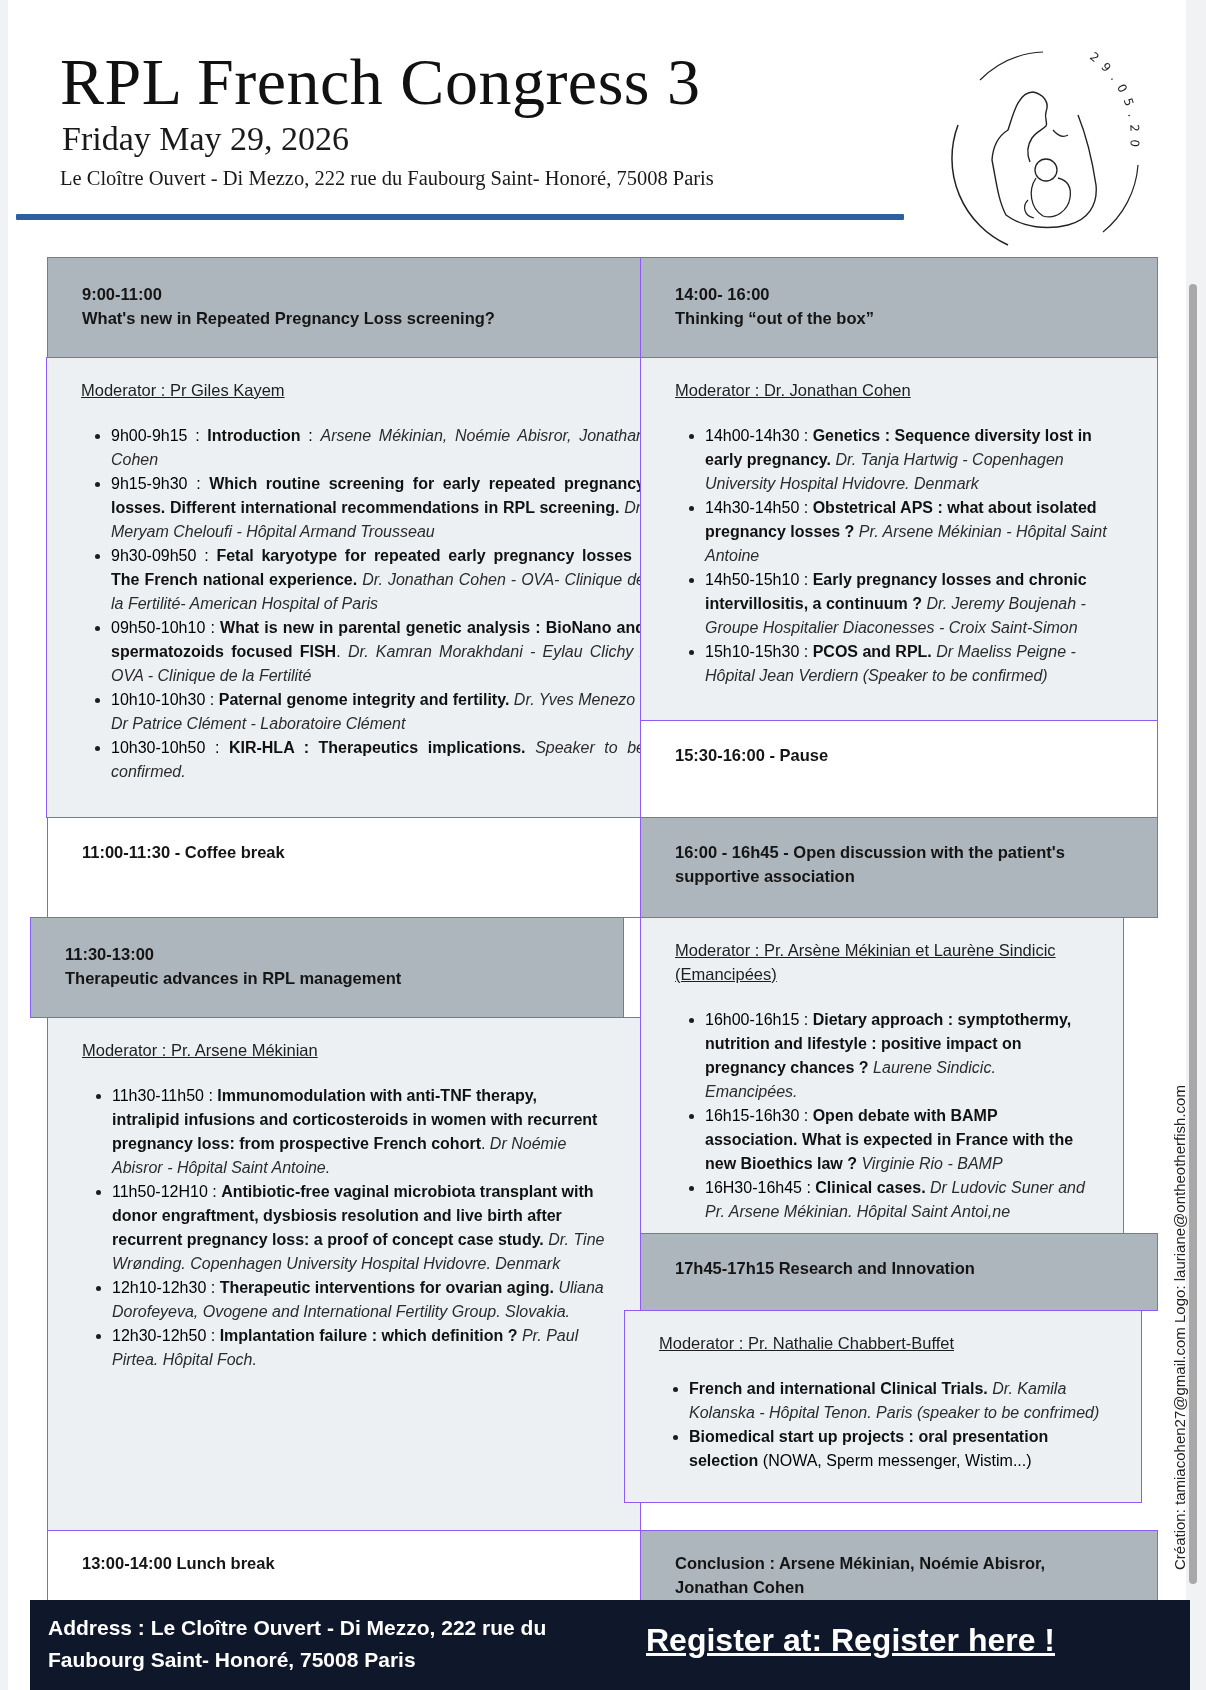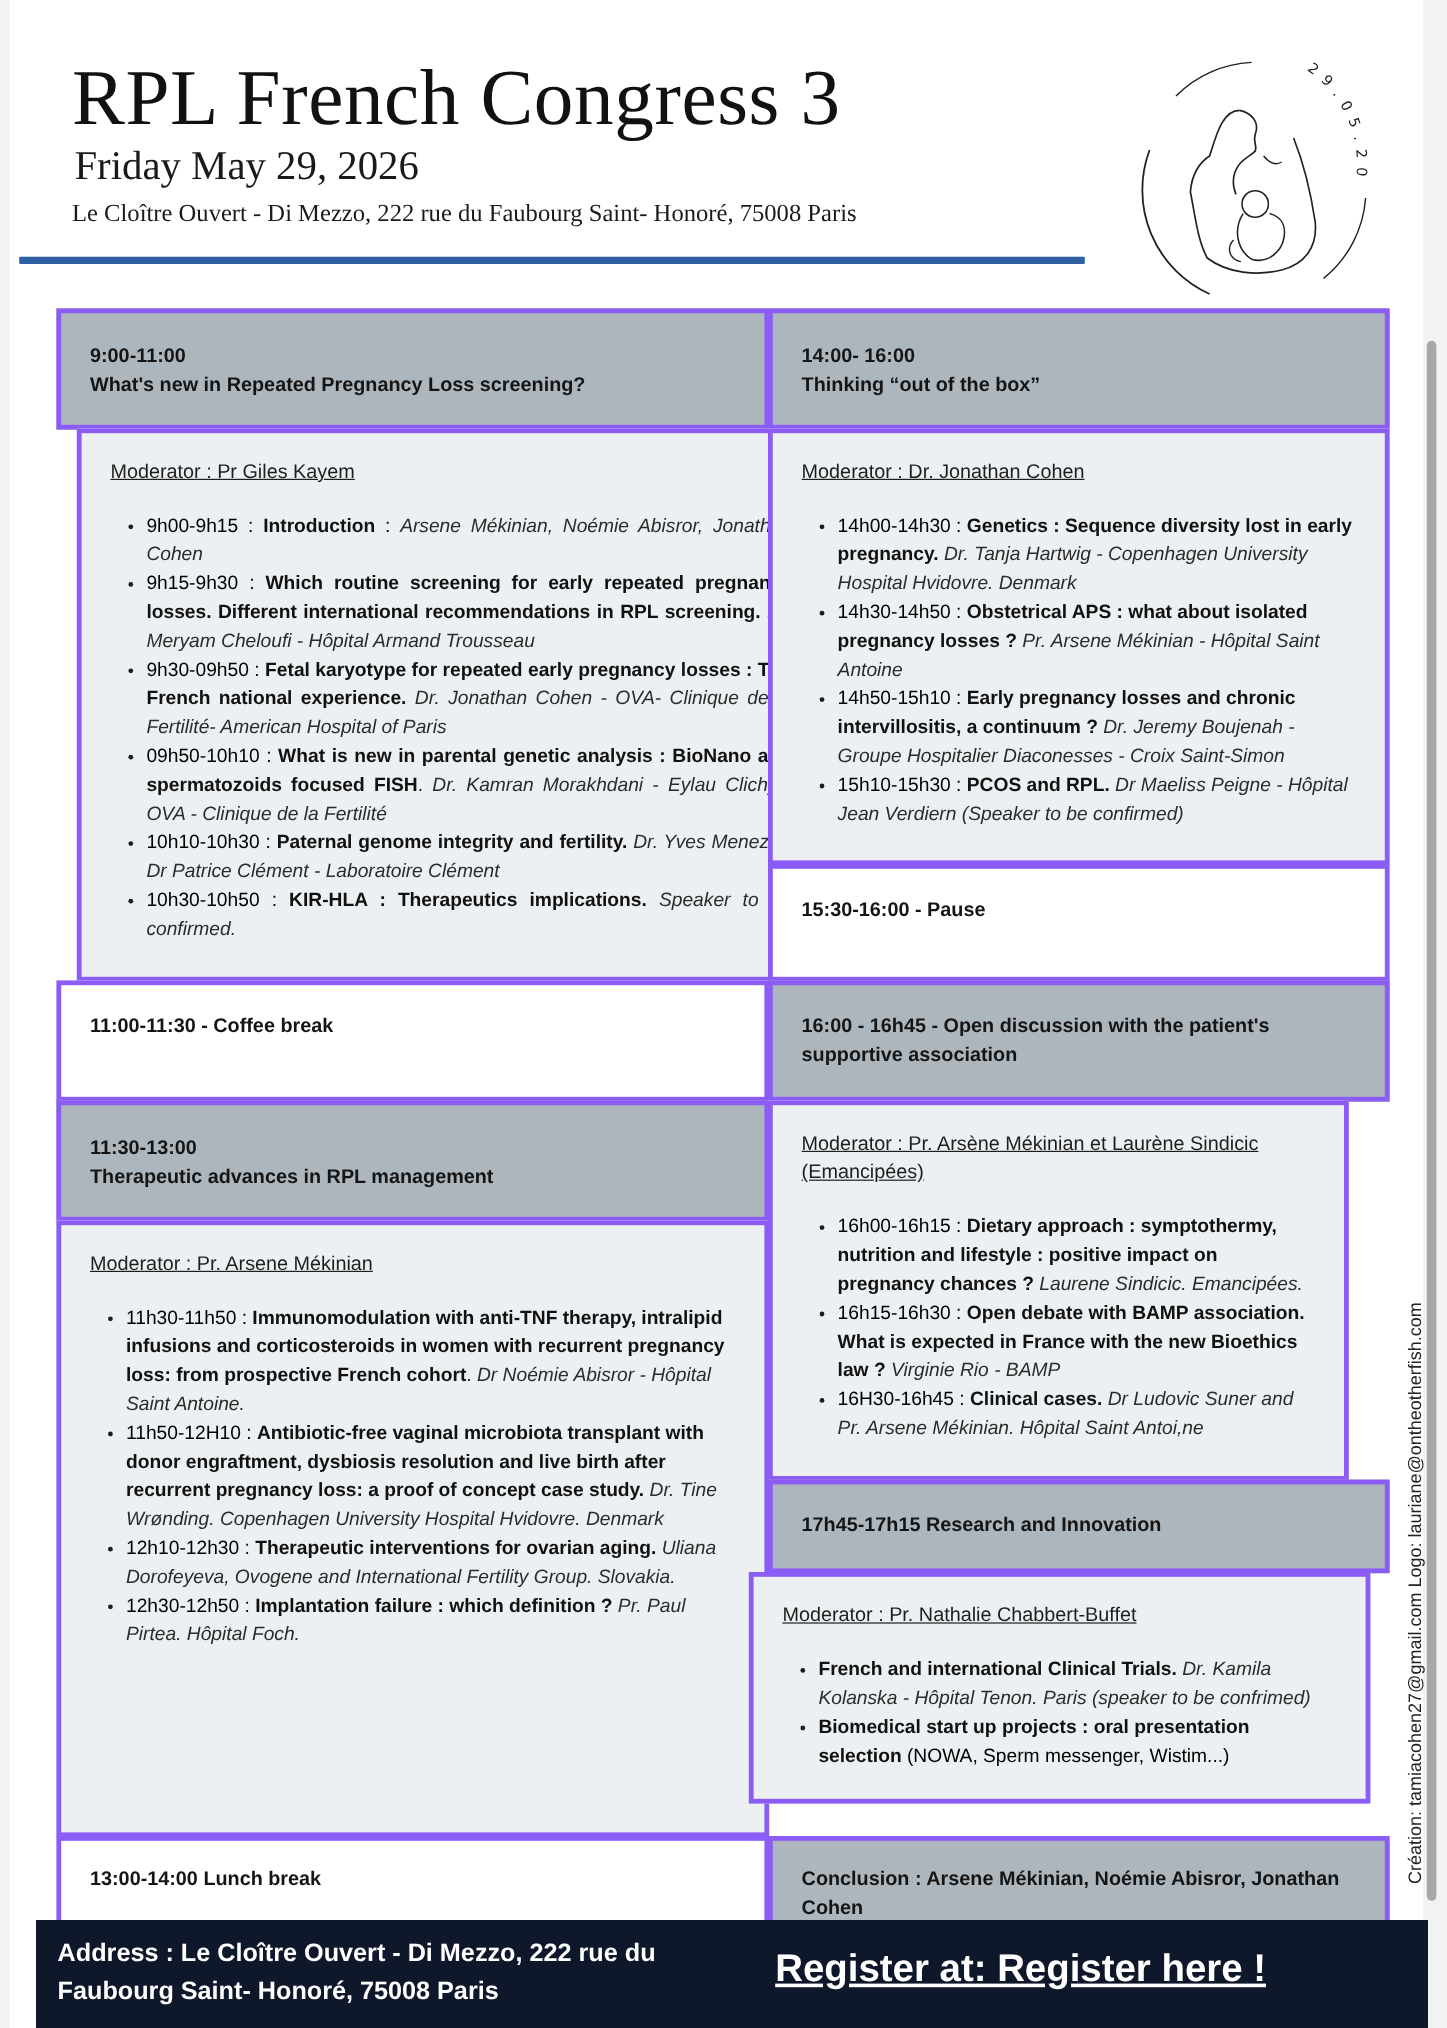--- a/index.html
+++ b/index.html
@@ -38,22 +38,22 @@
   }
   .credit {
     position:absolute; left:1163px; top:1570px;
     transform-origin:0 0; transform:rotate(-90deg);
     font-size:15px; white-space:nowrap; color:#222;
     font-family:"Liberation Sans", sans-serif;
   }
 
   .cell {
     position:absolute; box-sizing:border-box;
-    border:4px solid #8b5cf6;
-    padding:0 24px;
+    border:1px solid #8b5cf6;
+    padding:0 34px;
     font-size:16px; line-height:24px;
   }
   .hdr { background:#aeb6bd; }
   .body { background:#ecf0f2; }
   .brk { background:#ffffff; }
   .hdr-txt { font-weight:bold; font-size:16.5px; line-height:24px; }
   .mod {
     text-decoration:underline; font-size:16.5px; line-height:24px; color:#1e1e1e;
     margin-top:20px; display:block;
   }
@@ -107,35 +107,35 @@
       <circle cx="118" cy="150" r="11" fill="none" stroke="#222" stroke-width="1.3"></circle>
       <path d="M 108 158 C 100 170 102 188 115 196 C 128 200 140 190 142 178 C 144 166 138 160 130 158" fill="none" stroke="#222" stroke-width="1.3"></path>
       <path d="M 100 180 C 94 186 96 196 106 198" fill="none" stroke="#222" stroke-width="1.2"></path>
     </svg>
   </div>
 
   <div class="cell hdr" style="left:39px; top:257px; width:594px; height:101px; padding-top:24px;">
     <div class="hdr-txt">9:00-11:00</div>
     <div class="hdr-txt">What's new in Repeated Pregnancy Loss screening?</div>
   </div>
-  <div class="cell body just" style="left:56px; top:357px; width:622px; height:461px; padding-right:22px;">
+  <div class="cell body just" style="left:38px; top:357px; width:622px; height:461px; padding-right:22px;">
     <span class="mod">Moderator : Pr Giles Kayem </span>
     <ul>
       <li><span class="t">9h00-9h15 : </span><b>Introduction</b><span class="t"> : </span><i>Arsene Mékinian, Noémie Abisror, Jonathan Cohen</i></li>
       <li><span class="t">9h15-9h30 : </span><b>Which routine screening for early repeated pregnancy losses. Different international recommendations in RPL screening.</b><span> </span><i>Dr. Meryam Cheloufi - Hôpital Armand Trousseau</i></li>
       <li><span class="t">9h30-09h50 : </span><b>Fetal karyotype for repeated early pregnancy losses : The French national experience.</b><span> </span><i>Dr. Jonathan Cohen - OVA- Clinique de la Fertilité- American Hospital of Paris</i></li>
       <li><span class="t">09h50-10h10 : </span><b>What is new in parental genetic analysis : BioNano and spermatozoids focused FISH</b><span>. </span><i>Dr. Kamran Morakhdani - Eylau Clichy / OVA - Clinique de la Fertilité</i></li>
       <li><span class="t">10h10-10h30 : </span><b>Paternal genome integrity and fertility.</b><span> </span><i>Dr. Yves Menezo - Dr Patrice Clément - Laboratoire Clément</i></li>
       <li><span class="t">10h30-10h50 : </span><b>KIR-HLA : Therapeutics implications.</b><span> </span><i>Speaker to be confirmed.</i></li>
     </ul>
   </div>
   <div class="cell brk" style="left:39px; top:817px; width:594px; height:101px; padding-top:22px;">
     <div class="hdr-txt">11:00-11:30 - Coffee break</div>
   </div>
-  <div class="cell hdr" style="left:39px; top:917px; width:594px; height:101px; padding-top:24px;">
+  <div class="cell hdr" style="left:22px; top:917px; width:594px; height:101px; padding-top:24px;">
     <div class="hdr-txt">11:30-13:00</div>
     <div class="hdr-txt">Therapeutic advances in RPL management</div>
   </div>
   <div class="cell body" style="left:39px; top:1017px; width:594px; height:514px;">
     <span class="mod">Moderator : Pr. Arsene Mékinian</span>
     <ul>
       <li><span class="t">11h30-11h50 : </span><b>Immunomodulation with anti-TNF therapy, intralipid infusions and corticosteroids in women with recurrent pregnancy loss: from prospective French cohort</b><span>. </span><i>Dr Noémie Abisror - Hôpital Saint Antoine.</i></li>
       <li><span class="t">11h50-12H10 : </span><b>Antibiotic-free vaginal microbiota transplant with donor engraftment, dysbiosis resolution and live birth after recurrent pregnancy loss: a proof of concept case study.</b><span> </span><i>Dr. Tine Wrønding. Copenhagen University Hospital Hvidovre. Denmark</i></li>
       <li><span class="t">12h10-12h30 : </span><b>Therapeutic interventions for ovarian aging.</b><span> </span><i>Uliana Dorofeyeva, Ovogene and International Fertility Group. Slovakia.</i></li>
       <li><span class="t">12h30-12h50 : </span><b>Implantation failure : which definition ?</b><span> </span><i>Pr. Paul Pirtea. Hôpital Foch.</i></li>

